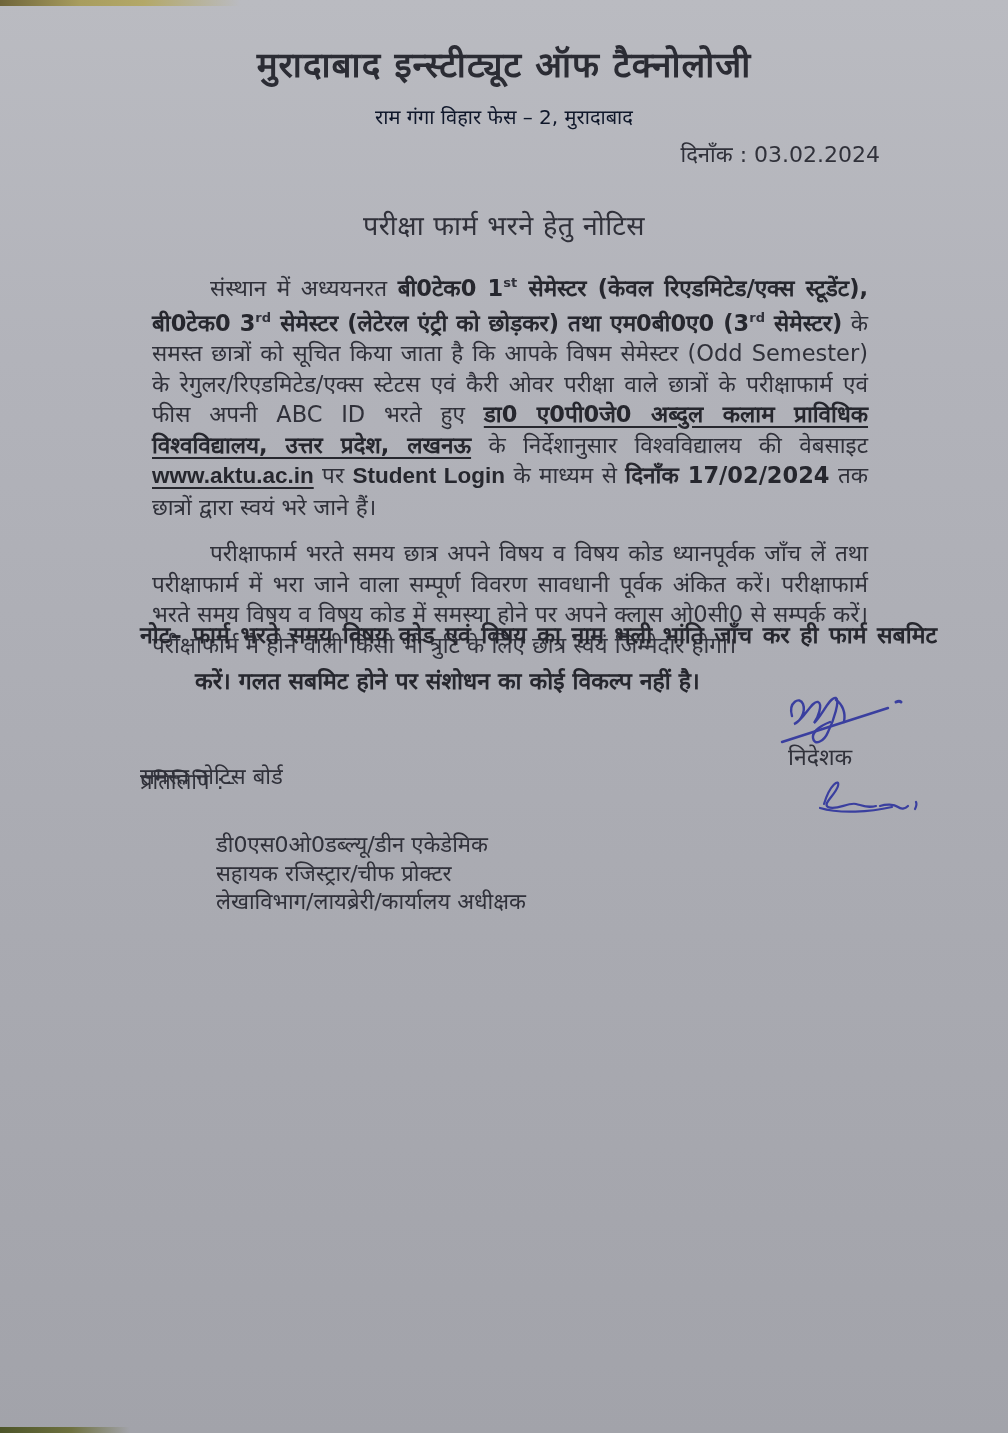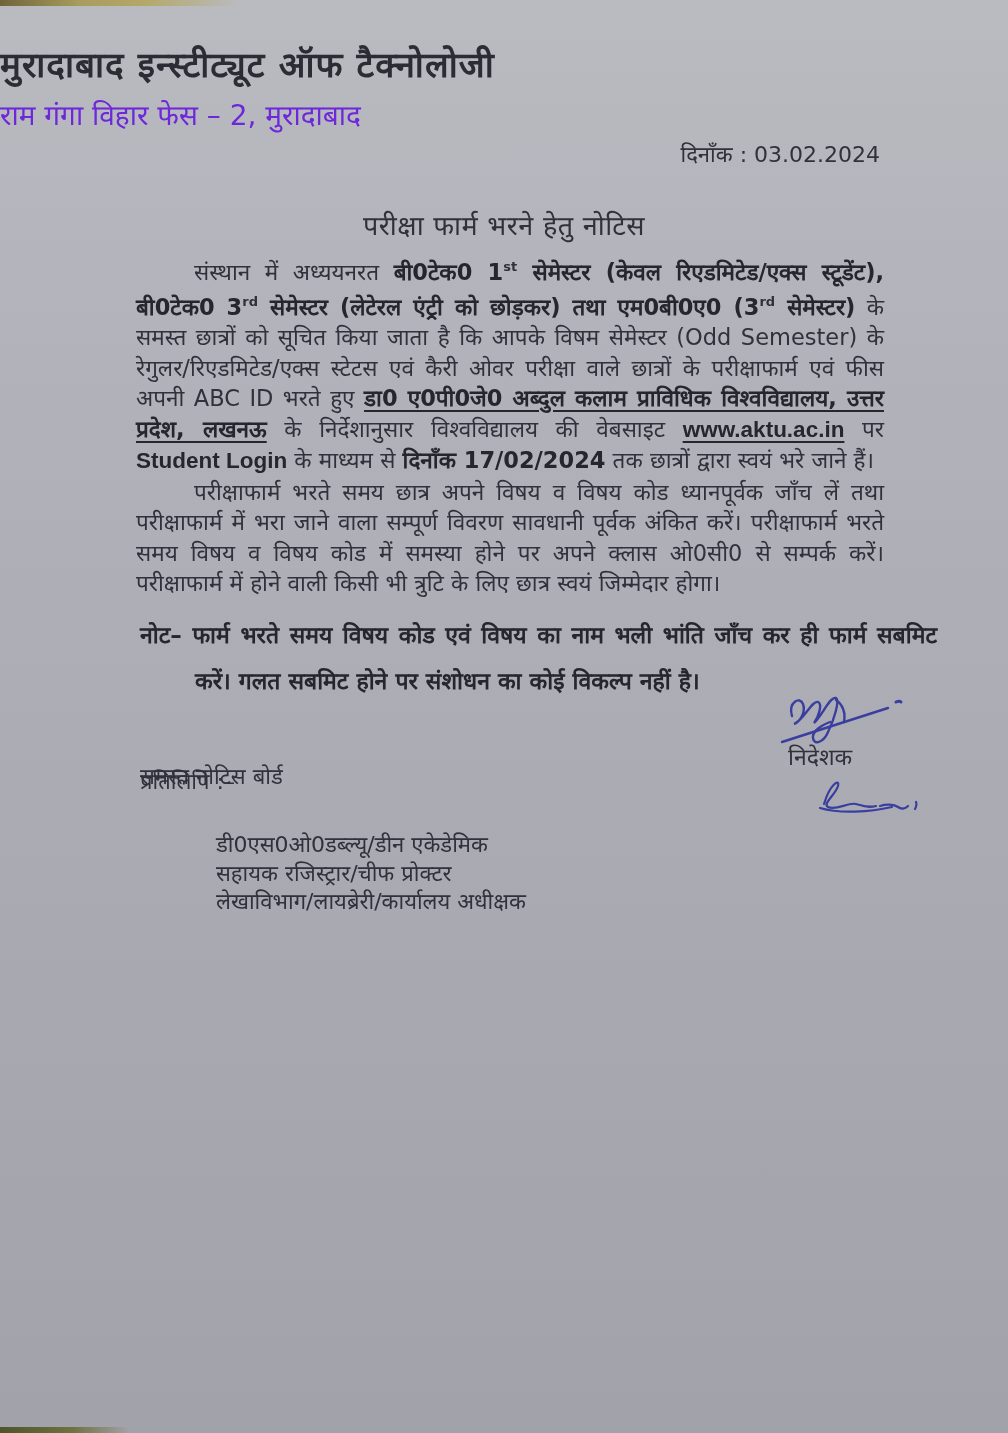--- a/index.html
+++ b/index.html
@@ -14,35 +14,35 @@
     background: linear-gradient(180deg, #babbc1 0%, #b2b3ba 25%, #aaabb2 60%, #a2a3aa 100%);
   }
   .top-edge {
     position: absolute; top: 0; left: 0; height: 6px; width: 320px;
     background: linear-gradient(to right, #6f653a 0%, #a89d5e 25%, #b3a868 45%, rgba(179,168,104,0) 75%);
   }
   .bottom-edge {
     position: absolute; bottom: 0; left: 0; height: 6px; width: 130px;
     background: linear-gradient(to right, #4d5529 0%, #6e7140 55%, rgba(110,113,64,0) 100%);
   }
-  .header { position: absolute; top: 40px; left: 0; width: 100%; }
+  .header { position: absolute; top: 40px; left: 0; width: 100%; text-align: center; }
   .org-name { font-size: 35px; font-weight: bold; letter-spacing: 1px; color: #2b2c34; }
-  .org-address { font-size: 28px; margin-top: 8px; color: #6d28d9; }
+  .org-address { font-size: 20px; margin-top: 16px; color: #0f172a; }
   .date-line { position: absolute; top: 138px; right: 128px; font-size: 22px; margin-left: 24px; }
   .doc-title {
     position: absolute; top: 206px; left: 0; width: 100%;
     text-align: center; font-size: 27px; font-weight: 500;
     letter-spacing: 0.5px;
   }
   .doc-title span { text-underline-offset: 6px; }
   .body-text {
     position: absolute; left: 136px; top: 252px; width: 748px;
     font-size: 22.5px; line-height: 30.5px; text-align: justify;
   }
-  .body-text p { margin: 0; text-indent: 58px; }
+  .body-text p { margin: 16px; text-indent: 58px; }
   .b { font-weight: bold; color: #26272e; }
   .u { text-decoration: underline; text-underline-offset: 4px; }
   sup.ord { font-size: 13px; font-weight: bold; }
   .latin { font-family: "Liberation Sans", sans-serif; }
   .note-block {
     position: absolute; left: 140px; top: 612px; width: 742px;
     font-size: 23px; font-weight: bold; color: #26272e;
     line-height: 46px; text-align: justify;
     padding-left: 55px; text-indent: -55px;
   }

